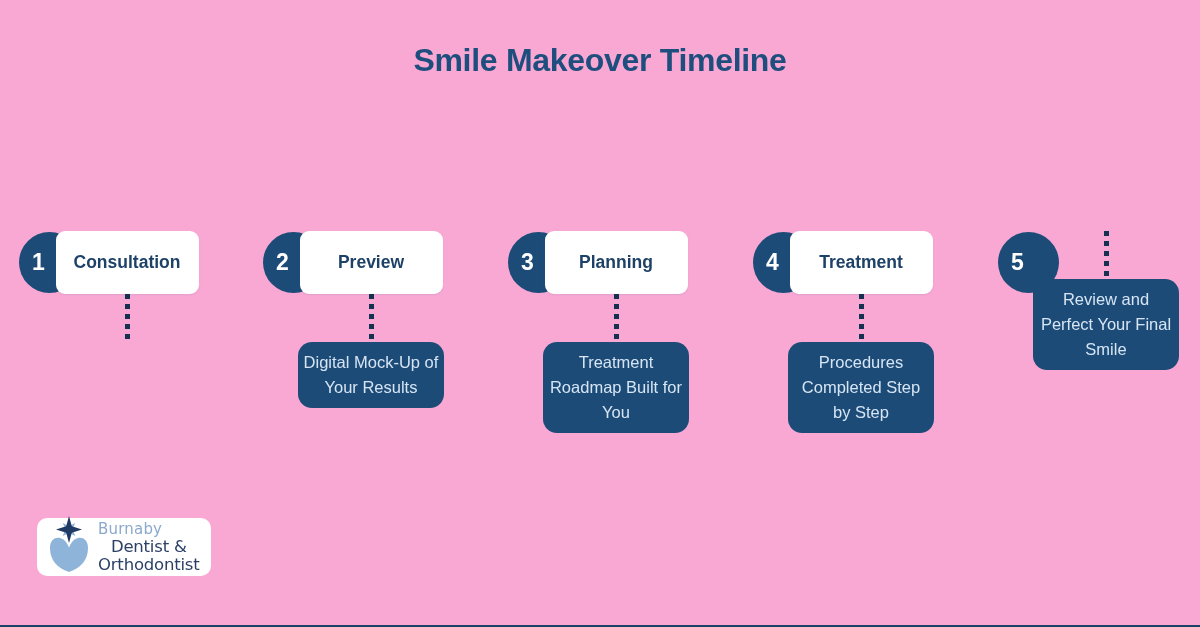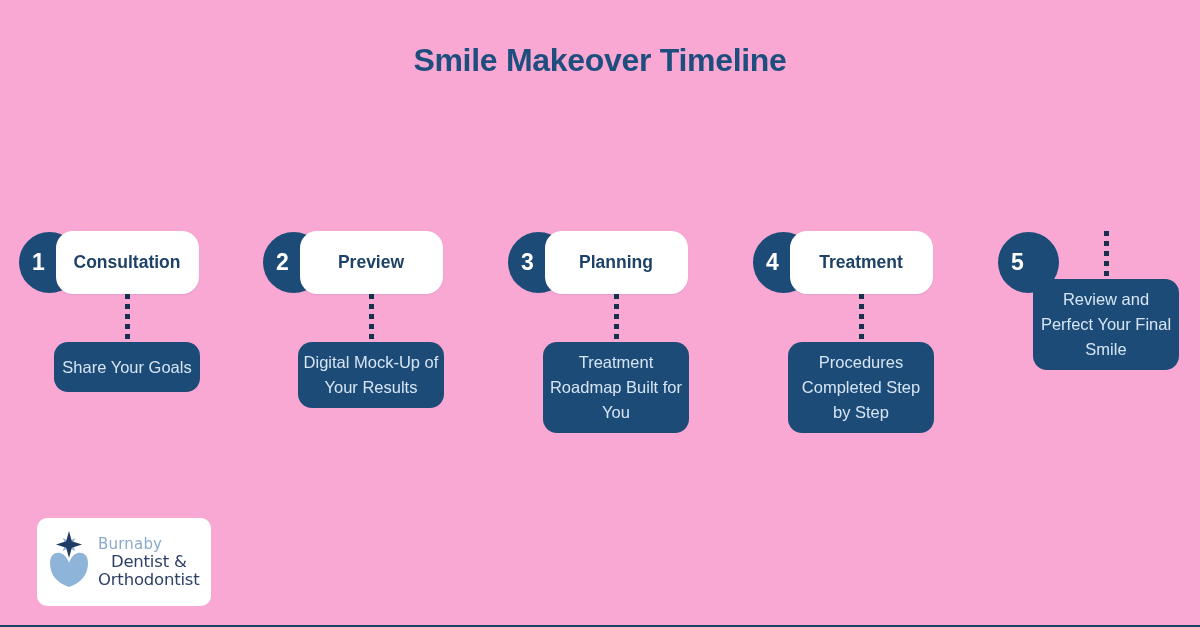--- a/index.html
+++ b/index.html
@@ -42,21 +42,21 @@
     align-items:center;
     z-index:0;
     box-sizing:border-box;
     padding-left:13px;
   }
   .pill{
     position:relative;
     z-index:1;
     width:143px;height:63px;
     background:#ffffff;
-    border-radius:17px;
+    border-radius:9px;
     display:flex;
     align-items:center;
     justify-content:center;
     color:#1e4267;
     font-weight:700;
     font-size:17.5px;
     box-shadow:0 1px 2px rgba(29,75,119,0.10);
   }
   .connector{
     width:5px;height:48px;
@@ -74,21 +74,21 @@
     line-height:25px;
     text-align:center;
     display:flex;
     align-items:center;
     justify-content:center;
     padding:8px 5px;
   }
   .logo-card{
     position:absolute;
     left:37px;top:518px;
-    width:174px;height:88px;
+    width:174px;height:58px;
     background:#ffffff;
     border-radius:10px;
     display:flex;
     align-items:center;
     box-sizing:border-box;
     padding-left:8px;
   }
   .logo-text{
     margin-left:5px;
     font-family:"DejaVu Sans", sans-serif;
@@ -111,23 +111,20 @@
   <h1 class="title">Smile Makeover Timeline</h1>
 
   <div class="step s1">
     <div class="badge">
       <span>1</span>
     </div>
     <div class="pill">
       <span>Consultation</span>
     </div>
     <div class="connector"></div>
-    <div class="box">
-      <span>Share Your Goals</span>
-    </div>
   </div>
 
   <div class="step s2">
     <div class="badge">
       <span>2</span>
     </div>
     <div class="pill">
       <span>Preview</span>
     </div>
     <div class="connector"></div>

